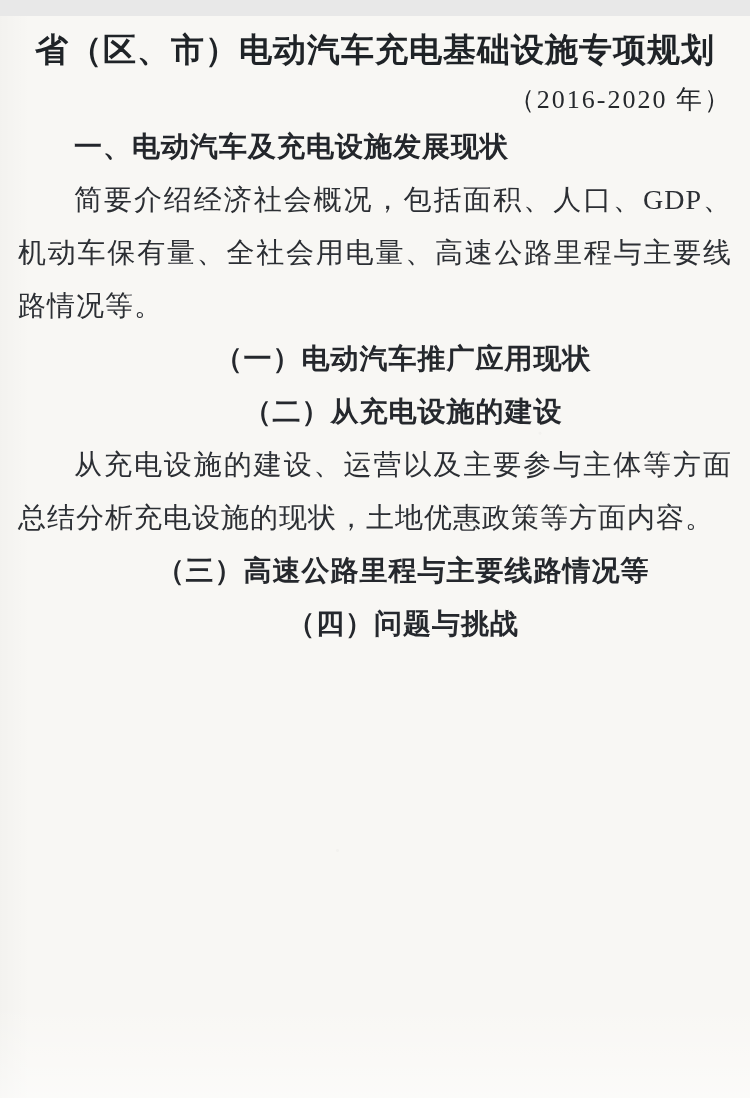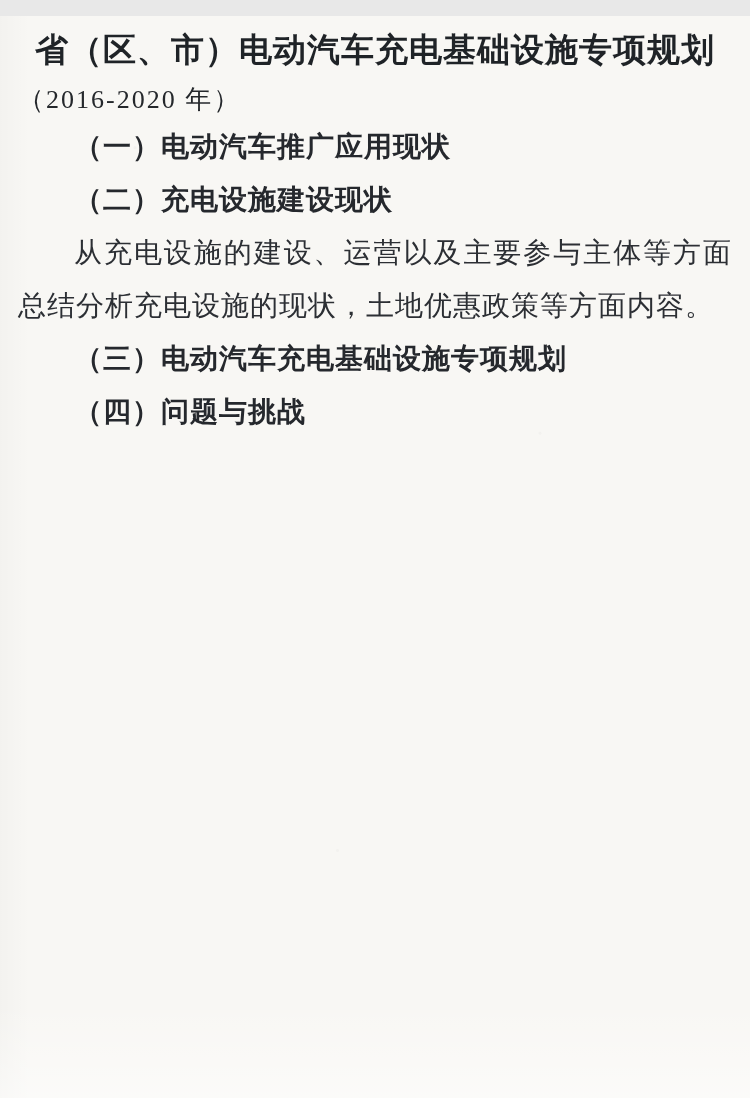--- a/index.html
+++ b/index.html
@@ -32,66 +32,69 @@
     line-height: 48px;
     text-align: center;
     letter-spacing: 1px;
     color: #1f2327;
   }
   .doc-period {
     font-family: "Liberation Serif", "DejaVu Serif", serif;
     font-size: 26px;
     line-height: 40px;
     margin-top: 6px;
-    text-align: left;
+    text-align: right;
     letter-spacing: 2px;
     color: #25282c;
   }
   .block {
     font-size: 28px;
     line-height: 53px;
     text-indent: 2em;
     letter-spacing: 1px;
   }
   .h1 {
     font-family: "Liberation Sans", "DejaVu Sans", sans-serif;
     font-weight: 700;
     color: #23262b;
   }
   .h2 {
     font-family: "Liberation Serif", "DejaVu Serif", serif;
     font-weight: 600;
     color: #25282d;
+    text-align: center;
   }
   .p {
     font-family: "Liberation Serif", "DejaVu Serif", serif;
     font-weight: 400;
     text-align: justify;
     color: #2c2f34;
   }
 </style>
 </head>
 <body>
 
 <div class="page">
   <div class="content">
 
     <div class="doc-title">省（区、市）电动汽车充电基础设施专项规划</div>
 
 
     <div class="doc-period">（2016-2020 年）</div>
 
+    <div class="block h1">一、电动汽车及充电设施发展现状</div>
 
+    <div class="block p">简要介绍经济社会概况，包括面积、人口、GDP、机动车保有量、全社会用电量、高速公路里程与主要线路情况等。</div>
 
     <div class="block h2">（一）电动汽车推广应用现状</div>
 
 
-    <div class="block h2">（二）充电设施建设现状</div>
+    <div class="block h2">（二）从充电设施的建设</div>
 
     <div class="block p">从充电设施的建设、运营以及主要参与主体等方面总结分析充电设施的现状，土地优惠政策等方面内容。</div>
 
-    <div class="block h2">（三）电动汽车充电基础设施专项规划</div>
+    <div class="block h2">（三）高速公路里程与主要线路情况等</div>
 
 
     <div class="block h2">（四）问题与挑战</div>
 
   </div>
 </div>
 
 </body></html>

